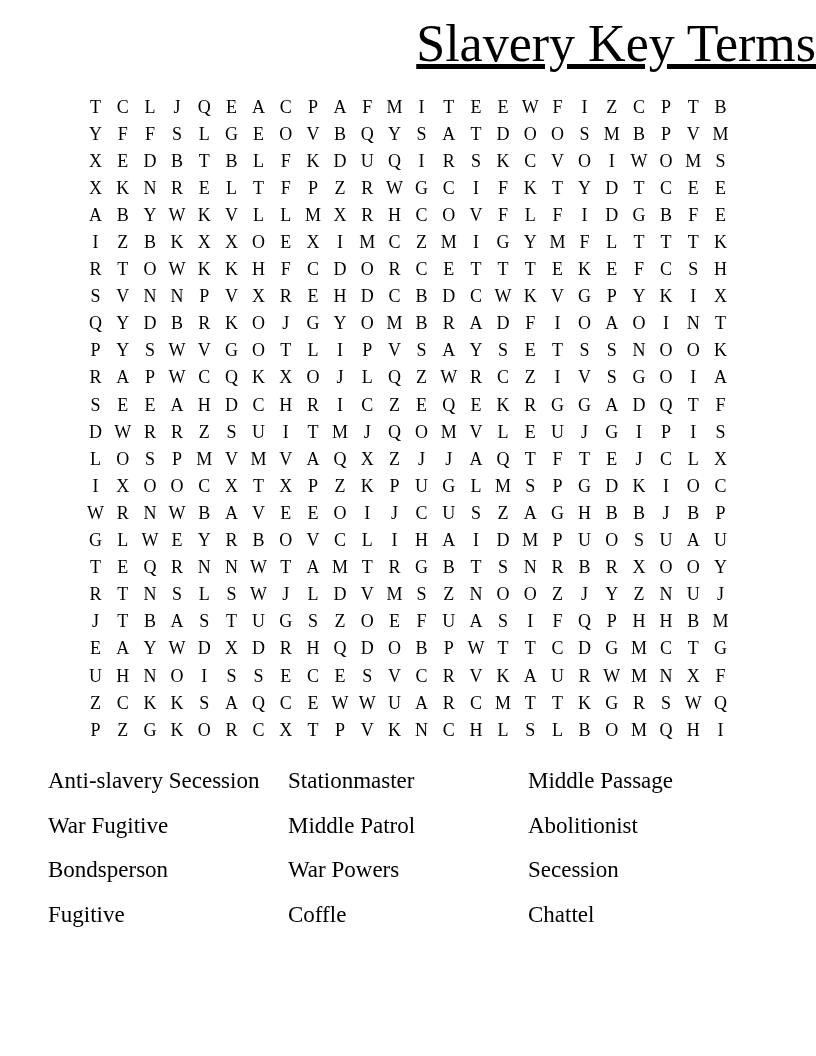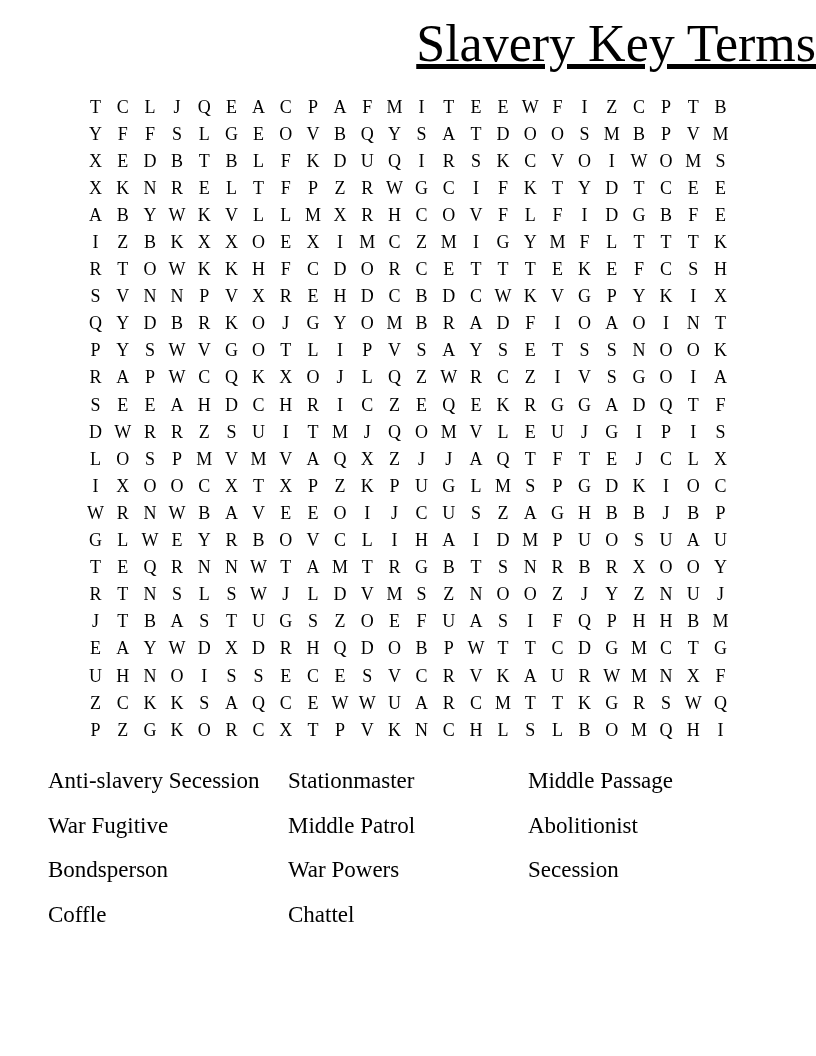--- a/index.html
+++ b/index.html
@@ -635,15 +635,16 @@
 <div class="word-bank">
     <div class="word">Anti-slavery Secession</div>
     <div class="word">Stationmaster</div>
     <div class="word">Middle Passage</div>
     <div class="word">War Fugitive</div>
     <div class="word">Middle Patrol</div>
     <div class="word">Abolitionist</div>
     <div class="word">Bondsperson</div>
     <div class="word">War Powers</div>
     <div class="word">Secession</div>
+    <div class="word">Fugitive</div>
     <div class="word">Coffle</div>
     <div class="word">Chattel</div>
   </div>
 
 </body></html>

